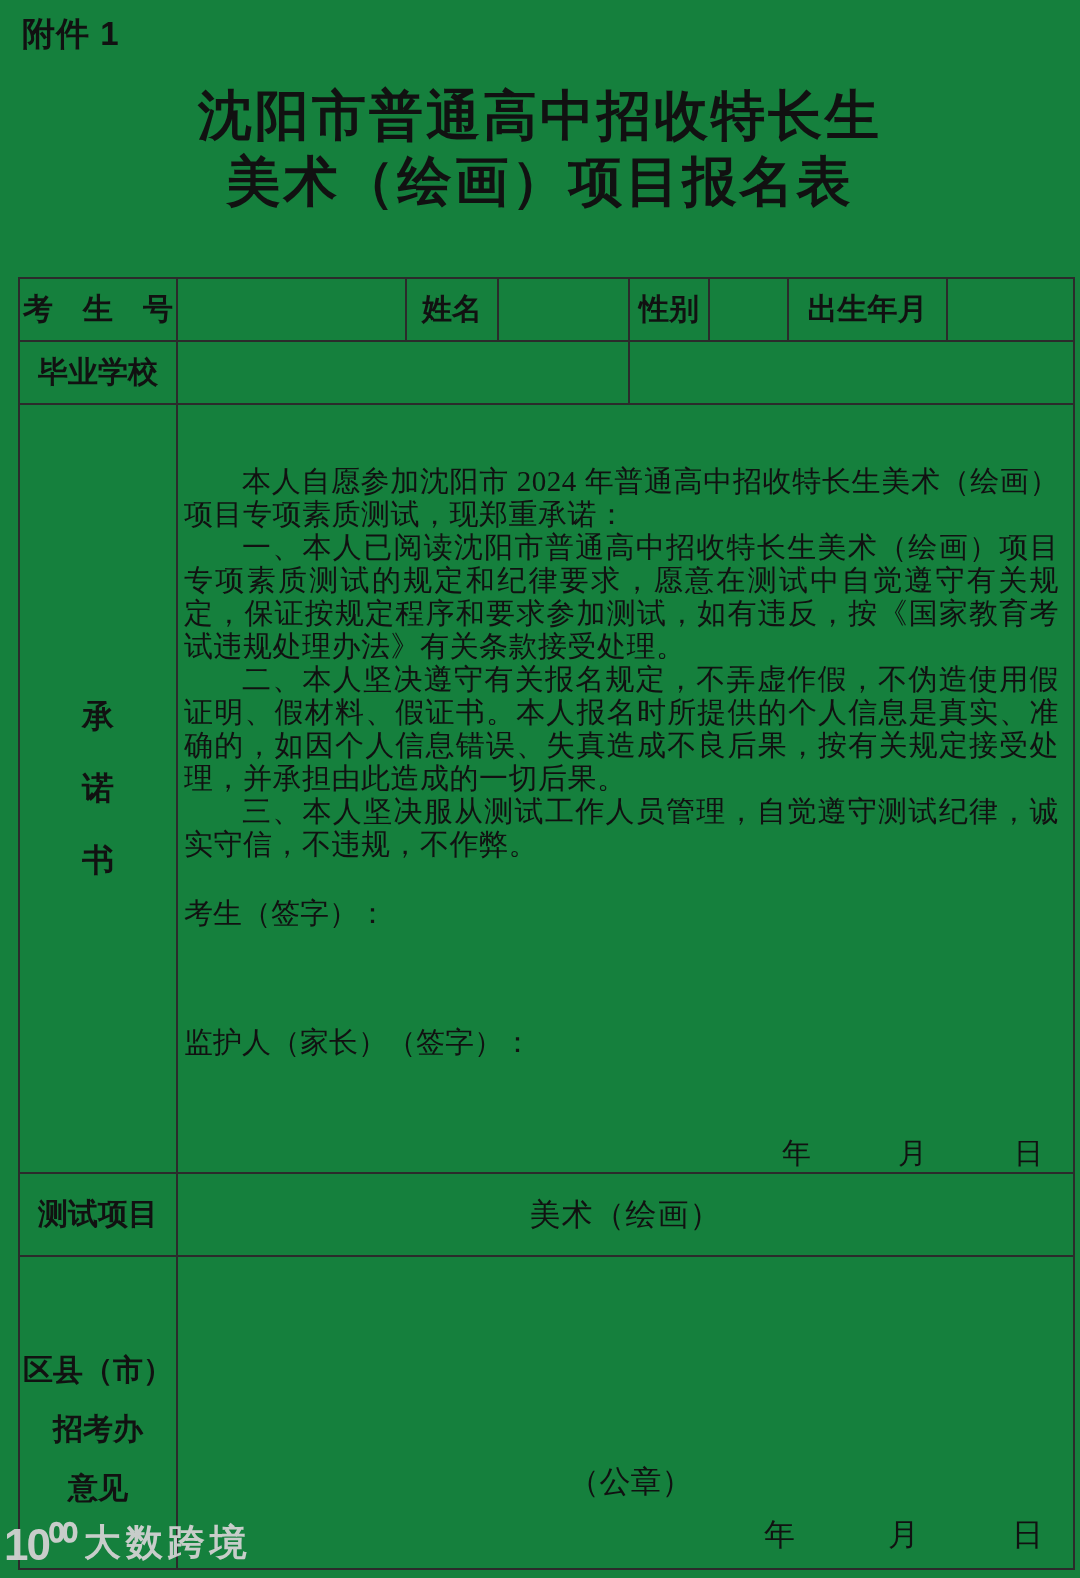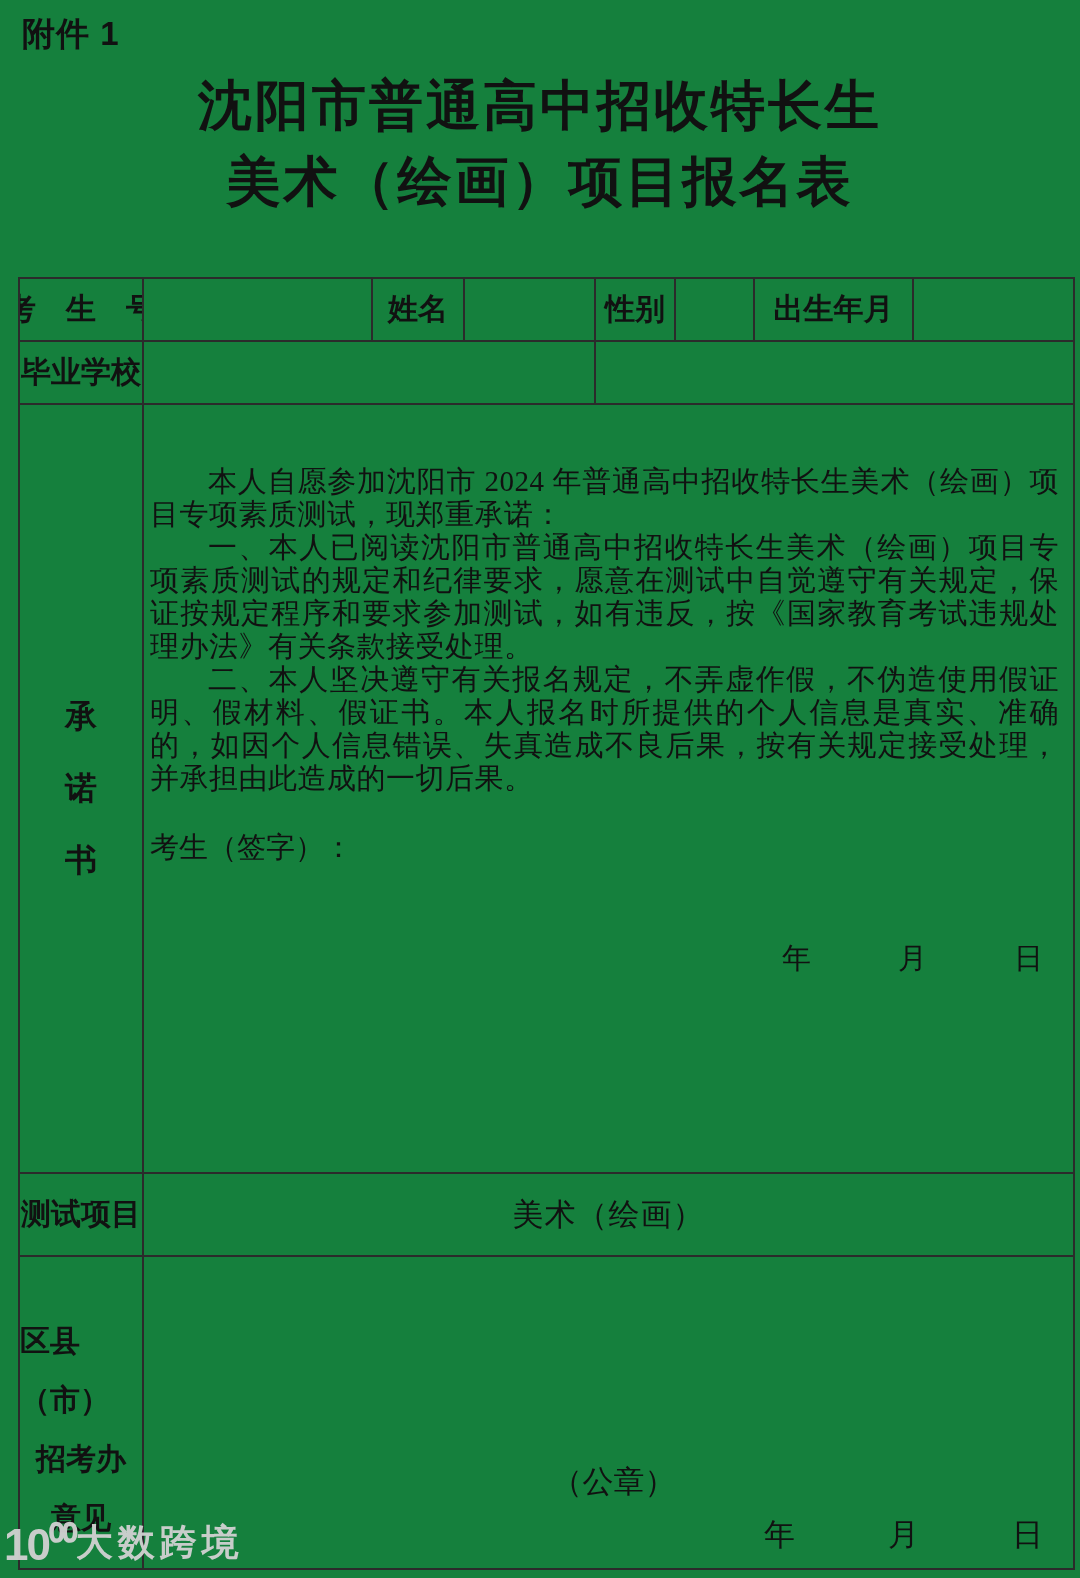--- a/index.html
+++ b/index.html
@@ -8,40 +8,40 @@
     color:#111; font-family:"Liberation Sans", sans-serif; overflow:hidden;
   }
   .attachment {
     position:absolute; left:22px; top:12px;
     font-size:33px; font-weight:600; letter-spacing:1px;
   }
   .title-1, .title-2 {
     position:absolute; left:0; right:0; text-align:center;
     font-size:54px; font-weight:700; letter-spacing:3px;
   }
-  .title-1 { top:70px; }
+  .title-1 { top:80px; }
   .title-2 { top:146px; }
 
   .form-table {
     position:absolute; left:18px; top:277px; width:1057px; height:1293px;
     box-sizing:border-box; border:2px solid #2b2b2b;
     display:flex; flex-direction:column;
   }
   .trow { display:flex; box-sizing:border-box; border-bottom:2px solid #2b2b2b; }
   .trow.last { border-bottom:none; flex:1; }
   .r1 { height:63px; } .r2 { height:63px; } .r3 { height:769px; } .r4 { height:83px; }
   .cell {
     box-sizing:border-box; border-right:2px solid #2b2b2b;
     display:flex; align-items:center; justify-content:center; overflow:hidden;
   }
   .cell.last { border-right:none; flex:1; }
   .lbl { font-weight:700; font-size:30px; white-space:nowrap; }
 
   
-  .w-a { width:124px; }           
+  .w-a { width:158px; }           
   .w-examno { width:229px; }
   .w-name-l { width:92px; }  .w-name-v { width:131px; }
   .w-sex-l  { width:80px; }  .w-sex-v  { width:79px; }
   .w-birth-l{ width:159px; }
   .w-school-v { width:452px; }
   .w-phone-l  { width:156px; }
 
   
   .v-label { flex-direction:column; gap:28px; font-weight:700; font-size:32px; }
   .commit-cell {
@@ -67,21 +67,21 @@
     font-family:"Liberation Serif", serif; font-size:31px;margin-left:10px;
   }
   .opinion-date {
     position:absolute; right:30px; bottom:12px;
     font-family:"Liberation Serif", serif; font-size:31px;
   }
 
   
   .watermark {
     position:absolute; left:4px; top:1513px; z-index:3;
-    display:flex; align-items:center; 
+    display:flex; align-items:center; gap:8px;
     color:#d2d2d2; font-weight:700; opacity:0.95; white-space:nowrap;
   }
   .wm-logo { font-size:44px; letter-spacing:-2px; }
   .wm-text { font-size:37px; letter-spacing:5px; }
 </style>
 </head>
 <body>
 
 <div class="page">
 
@@ -111,21 +111,23 @@
     <div class="trow r3">
       <div class="cell w-a v-label">
         <span>承</span>
         <span>诺</span>
         <span>书</span>
       </div>
       <div class="cell last commit-cell">
         <p>本人自愿参加沈阳市 2024 年普通高中招收特长生美术（绘画）项目专项素质测试，现郑重承诺：</p>
         <p>一、本人已阅读沈阳市普通高中招收特长生美术（绘画）项目专项素质测试的规定和纪律要求，愿意在测试中自觉遵守有关规定，保证按规定程序和要求参加测试，如有违反，按《国家教育考试违规处理办法》有关条款接受处理。</p>
         <p>二、本人坚决遵守有关报名规定，不弄虚作假，不伪造使用假证明、假材料、假证书。本人报名时所提供的个人信息是真实、准确的，如因个人信息错误、失真造成不良后果，按有关规定接受处理，并承担由此造成的一切后果。</p>
+        <p>三、本人坚决服从测试工作人员管理，自觉遵守测试纪律，诚实守信，不违规，不作弊。</p>
         <div class="sign-line">考生（签字）：</div>
+        <div class="sign-line guardian">监护人（家长）（签字）：</div>
         <div class="date-line-commit">年　　　月　　　日</div>
       </div>
     </div>
 
     <div class="trow r4">
       <div class="cell w-a lbl">测试项目</div>
       <div class="cell last test-value">美术（绘画）</div>
     </div>
 
     <div class="trow last">

